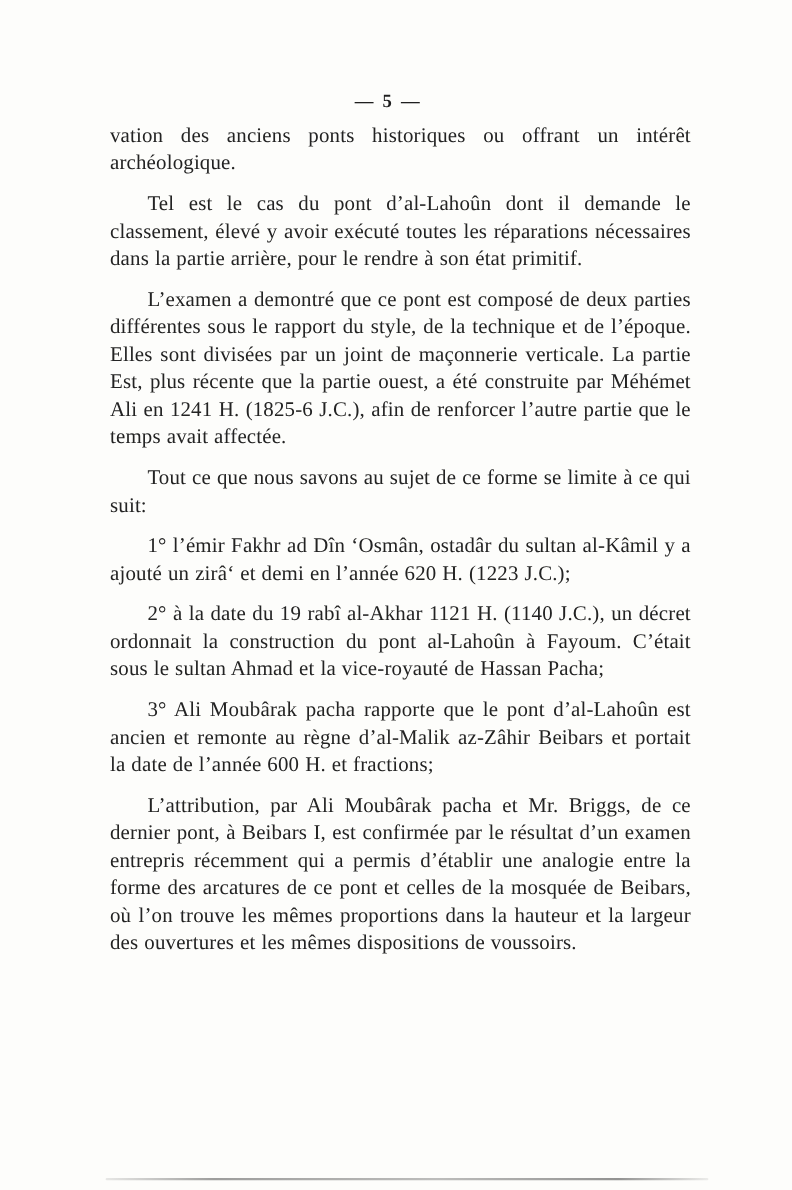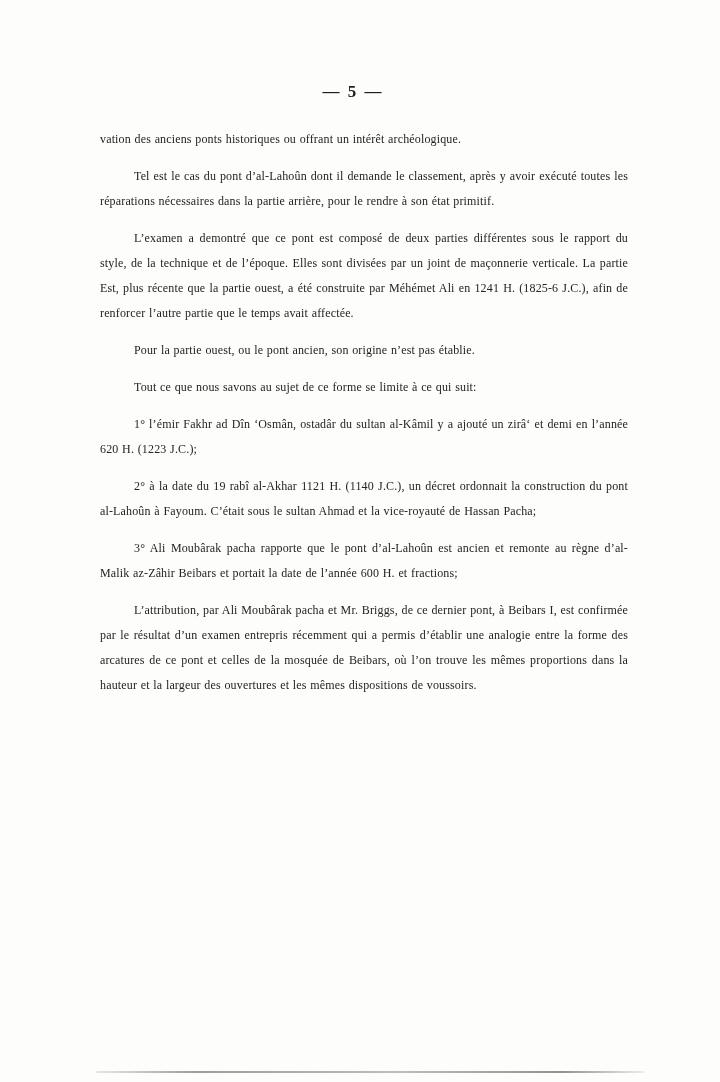--- a/index.html
+++ b/index.html
@@ -24,24 +24,24 @@
     left: 0;
     right: 14px;
     text-align: center;
     font-size: 17px;
     font-weight: bold;
     letter-spacing: 2px;
     color: #1f1f1f;
   }
   .text-block {
     position: absolute;
-    top: 127px;
+    top: 111px;
     left: 100px;
     width: 528px;
-    font-size: 12px;
+    font-size: 19px;
     line-height: 25px;
     text-align: justify;
     letter-spacing: 0.15px;
     word-spacing: 0.5px;
   }
   .para {
     margin: 0 0 12px 0;
     text-indent: 34px;
   }
   .para.no-indent {
@@ -64,23 +64,22 @@
 </style>
 </head>
 <body>
 
 <div class="scan-page">
 
   <div class="page-number">— 5 —</div>
 
   <div class="text-block">
     <p class="para no-indent">vation des anciens ponts historiques ou offrant un intérêt archéologique.</p>
-    <p class="para">Tel est le cas du pont d’al-Lahoûn dont il demande le classement, après y avoir exécuté toutes les réparations nécessaires dans la partie arrière, pour le rendre à son état primitif.</p>
+    <p class="para">Tel est le cas du pont d’al-Lahoûn dont il demande le classement, élevé y avoir exécuté toutes les réparations nécessaires dans la partie arrière, pour le rendre à son état primitif.</p>
     <p class="para">L’examen a demontré que ce pont est composé de deux parties différentes sous le rapport du style, de la technique et de l’époque. Elles sont divisées par un joint de maçonnerie verticale. La partie Est, plus récente que la partie ouest, a été construite par Méhémet Ali en 1241 H. (1825-6 J.C.), afin de renforcer l’autre partie que le temps avait affectée.</p>
-    <p class="para">Pour la partie ouest, ou le pont ancien, son origine n’est pas établie.</p>
     <p class="para">Tout ce que nous savons au sujet de ce forme se limite à ce qui suit:</p>
     <p class="para">1° l’émir Fakhr ad Dîn ‘Osmân, ostadâr du sultan al-Kâmil y a ajouté un zirâ‘ et demi en l’année 620 H. (1223 J.C.);</p>
     <p class="para">2° à la date du 19 rabî al-Akhar 1121 H. (1140 J.C.), un décret ordonnait la construction du pont al-Lahoûn à Fayoum. C’était sous le sultan Ahmad et la vice-royauté de Hassan Pacha;</p>
     <p class="para">3° Ali Moubârak pacha rapporte que le pont d’al-Lahoûn est ancien et remonte au règne d’al-Malik az-Zâhir Beibars et portait la date de l’année 600 H. et fractions;</p>
     <p class="para">L’attribution, par Ali Moubârak pacha et Mr. Briggs, de ce dernier pont, à Beibars I, est confirmée par le résultat d’un examen entrepris récemment qui a permis d’établir une analogie entre la forme des arcatures de ce pont et celles de la mosquée de Beibars, où l’on trouve les mêmes proportions dans la hauteur et la largeur des ouvertures et les mêmes dispositions de voussoirs.</p>
   </div>
 
   <div class="scan-edge"></div>
 
 </div>

